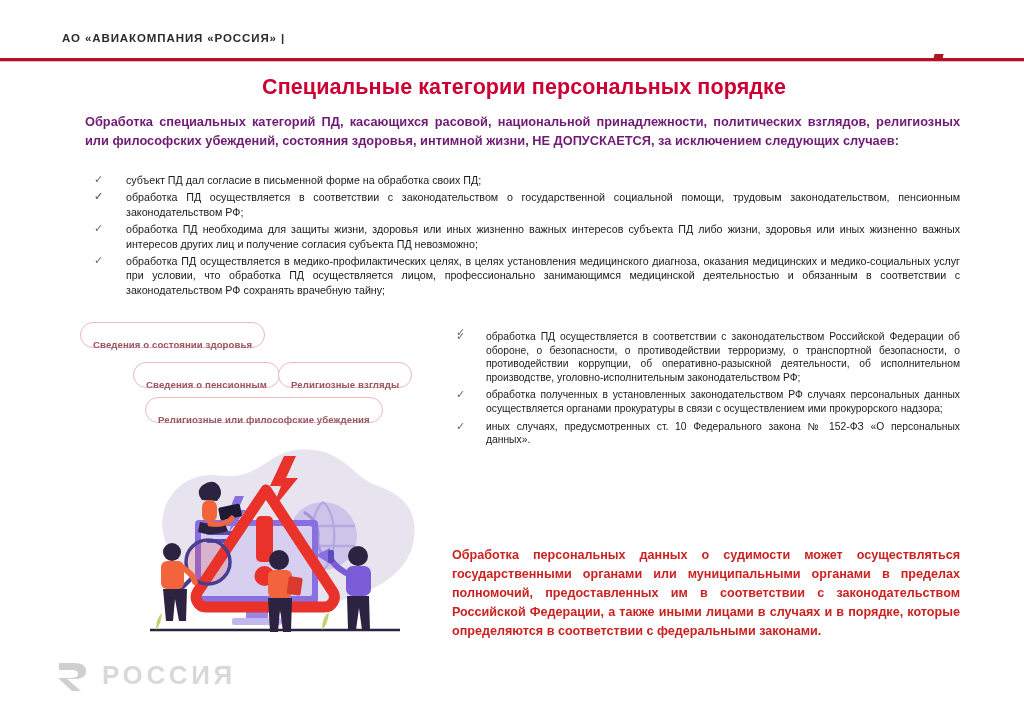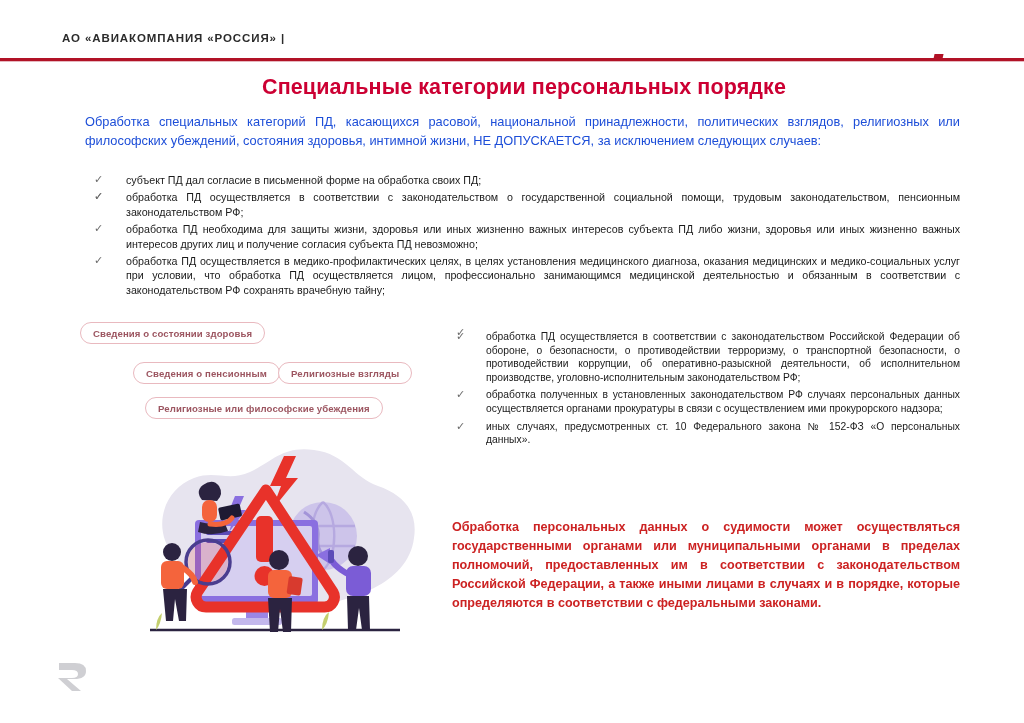--- a/index.html
+++ b/index.html
@@ -72,24 +72,24 @@
     letter-spacing: 0.1px;
   }
 
   
   #intro-paragraph {
     position: absolute;
     left: 85px;
     top: 113px;
     width: 875px;
     font-size: 12.8px;
-    font-weight: normal;
+    font-weight: bold;
     line-height: 18.5px;
     text-align: justify;
-    color: #1d4ed8;
+    color: #701a75;
   }
 
   
   .check-list {
     list-style: none;
     margin: 0;
     padding: 0;
   }
   .check-item {
     position: relative;
@@ -131,21 +131,21 @@
     position: absolute;
     box-sizing: border-box;
     border: 1.2px solid #e9b9bf;
     border-radius: 14px;
     background: #ffffff;
     color: #9c5560;
     font-size: 9.6px;
     font-weight: bold;
     line-height: 20px;
     height: 22px;
-    padding: 1px 12px;
+    padding: 12px 12px;
     white-space: nowrap;
     letter-spacing: 0.1px;
   }
   #tag-health            { left: 0px;   top: 2px;  }
   #tag-nationality       { left: 195px; top: 2px;  }
   #tag-criminal-record   { left: 53px;  top: 42px; }
   #tag-political-views   { left: 198px; top: 42px; }
   #tag-religion          { left: 65px;  top: 77px; }
 
   
@@ -158,21 +158,21 @@
     line-height: 13.6px;
     color: #1a1a1a;
   }
   #right-bullets .check-item { padding-left: 34px; margin-bottom: 4px; }
   #right-bullets .check-mark { left: 4px; }
 
   
   #emphasis-paragraph {
     position: absolute;
     left: 452px;
-    top: 518px;
+    top: 546px;
     width: 508px;
     font-size: 12.6px;
     font-weight: bold;
     line-height: 19px;
     text-align: justify;
     color: #cc2222;
   }
 
   
   #illustration {
@@ -317,13 +317,14 @@
 
     <path d="M24,192 q0,-12 6,-17 q-1,11 -6,17" fill="#c4cf6e"></path>
     <path d="M190,192 q0,-13 7,-18 q-1,12 -7,18" fill="#c4cf6e"></path>
   </svg>
 </div>
 
 <div id="footer-logo">
   <svg id="footer-logo-mark" viewBox="0 0 34 34">
     <path d="M4,5 h16 q11,0 11,8 q0,8 -12,8 h-7 l14,12 h-9 L3,20 h14 q6,0 6,-4 q0,-4 -6,-4 H4 Z" fill="#c9c9cd"></path>
   </svg>
+  <div id="footer-logo-text">РОССИЯ</div>
 </div>
 
 </body></html>

